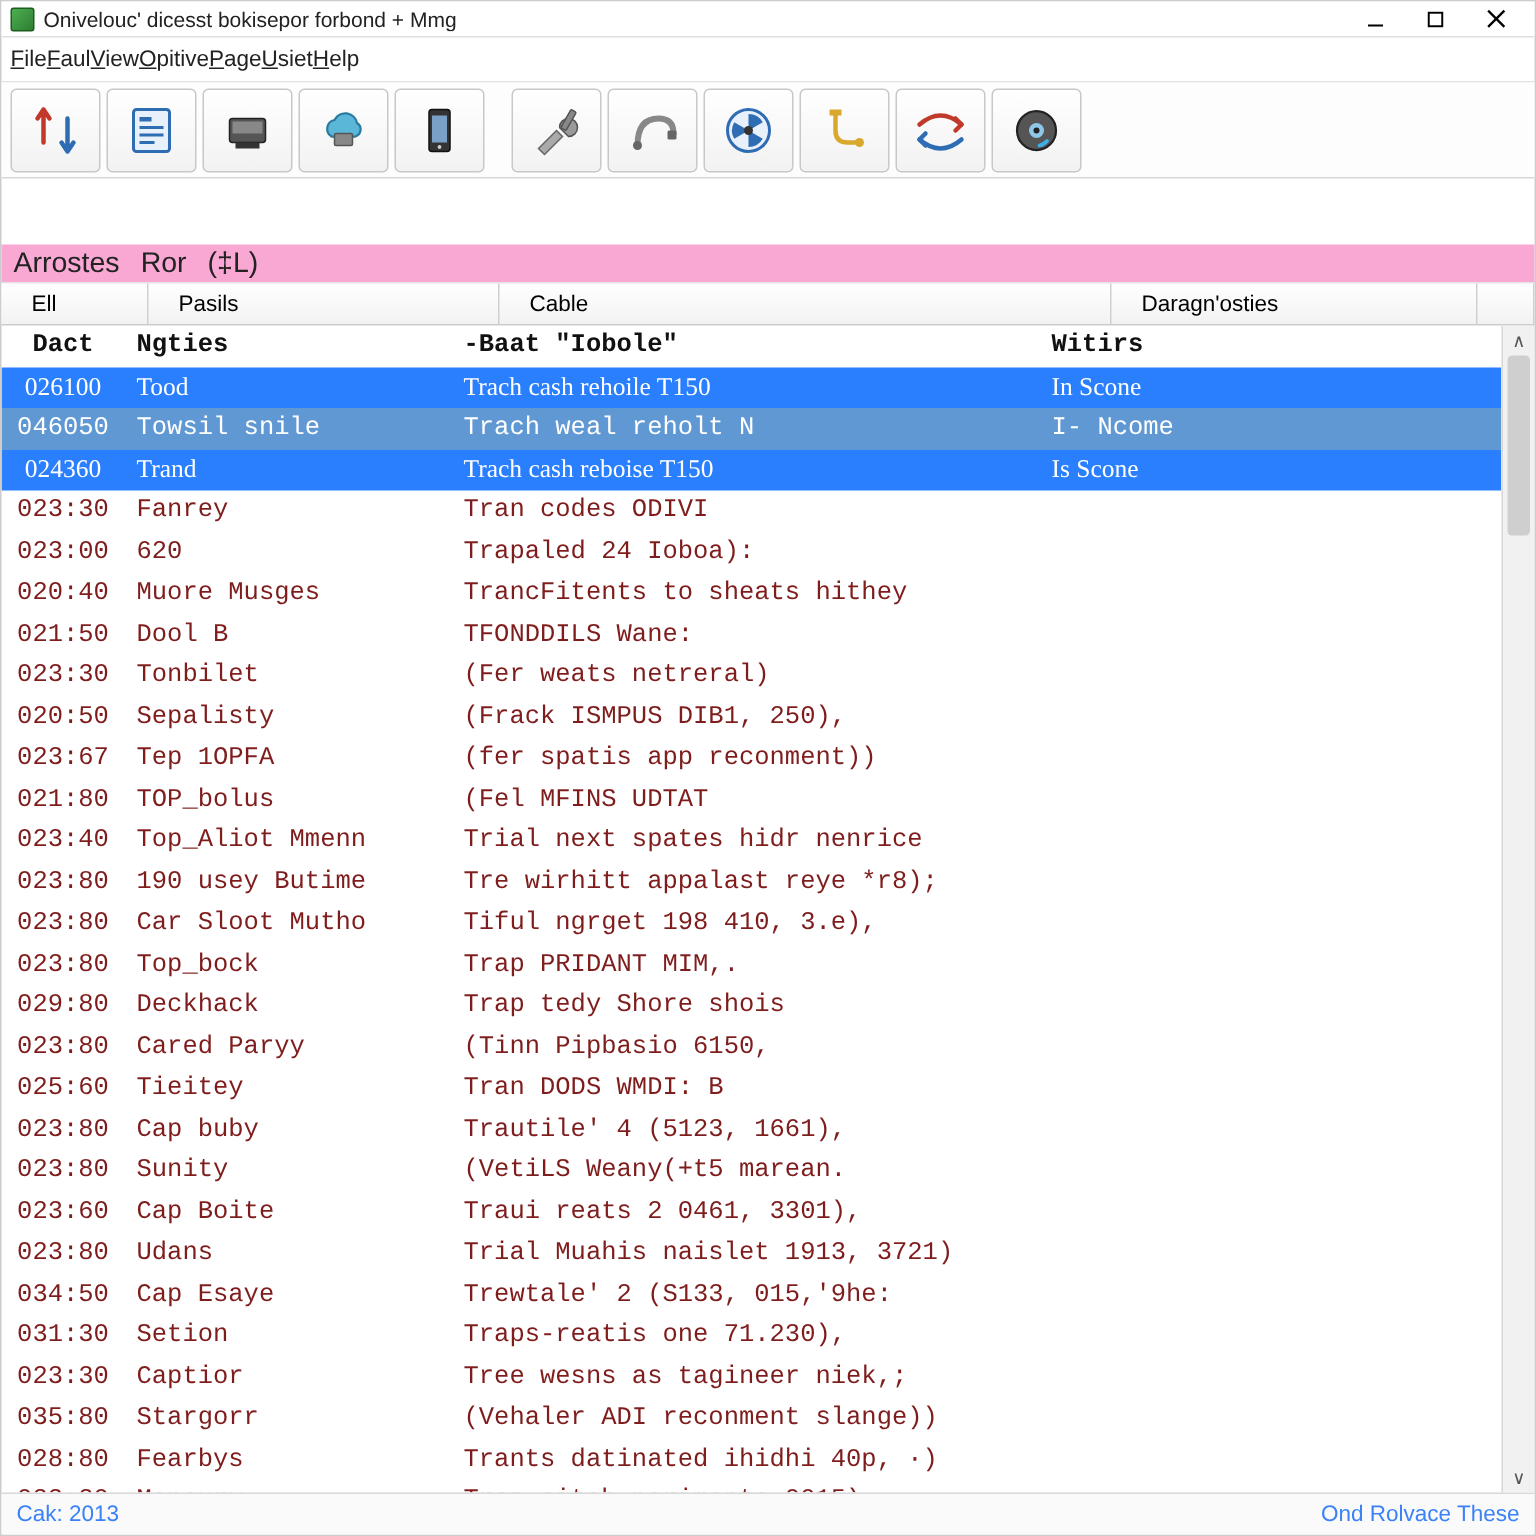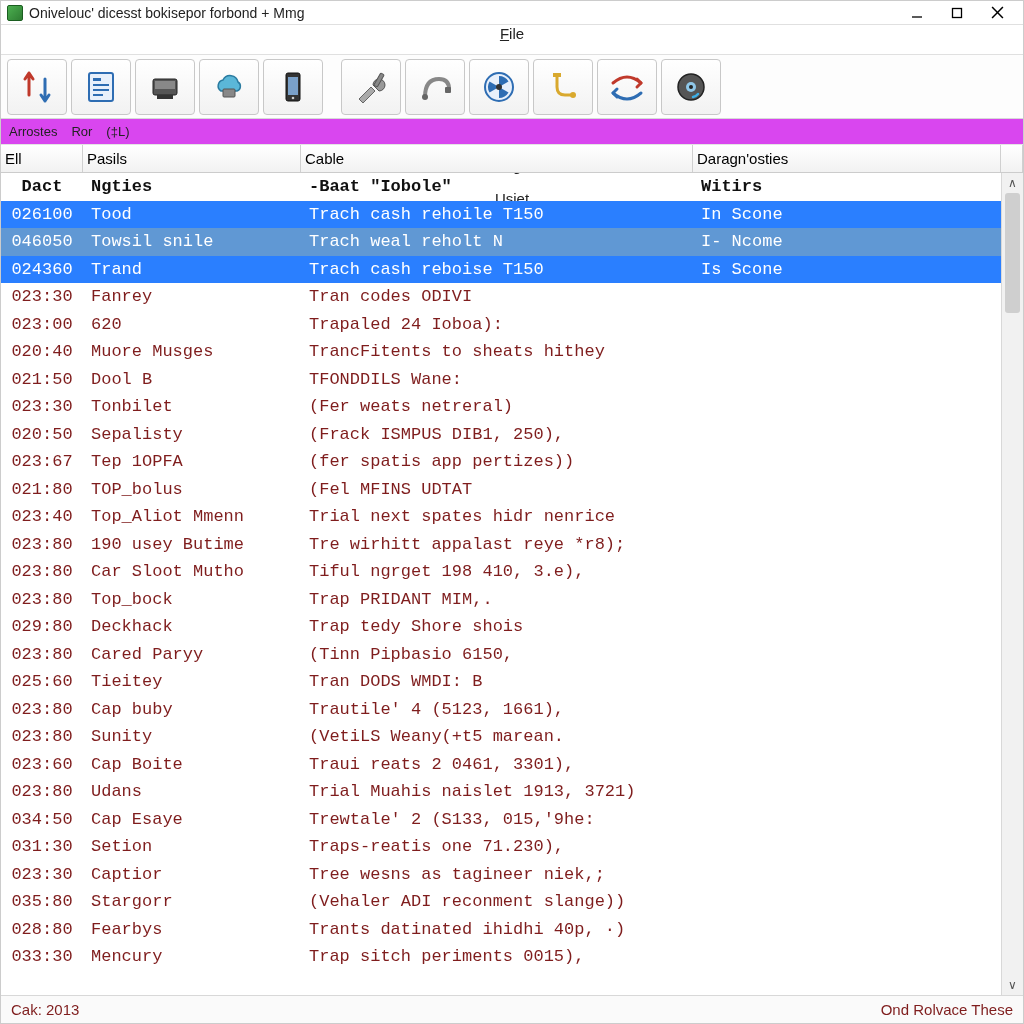--- a/index.html
+++ b/index.html
@@ -7,60 +7,60 @@
 .window { width: 1024px; height: 1024px; display: flex; flex-direction: column; border: 1px solid #ccc; background: #fff; }
 
 
 .titlebar { height: 24px; display: flex; align-items: center; padding: 0 6px; background: #fff; border-bottom: 1px solid #e0e0e0; }
 .titlebar .app-icon { width: 16px; height: 16px; margin-right: 6px; background: linear-gradient(135deg,#4caf50 0%,#2e7d32 100%); border: 1px solid #1b5e20; border-radius: 2px; }
 .titlebar .title-text { flex: 1; font-size: 14px; color: #222; white-space: nowrap; overflow: hidden; }
 .titlebar .win-btn { width: 40px; height: 26px; display: flex; align-items: center; justify-content: center; color: #222; font-family: Arial; cursor: pointer; }
 .titlebar .win-btn svg { display:block; }
 
 
-.menubar { height: 30px; display: flex; align-items: center; padding: 0 6px; gap: 16px; border-bottom: 1px solid #e0e0e0; flex-direction: column; }
+.menubar { height: 30px; display: flex; align-items: center; padding: 0 6px; border-bottom: 1px solid #e0e0e0; }
 .menubar .menu-item { font-size: 15px; color: #222; cursor: pointer; }
 .menubar .menu-item .ul { text-decoration: underline; }
 
 
 .toolbar { height: 64px; display: flex; align-items: center; padding: 4px 6px; gap: 4px; border-bottom: 1px solid #d8d8d8; background: #fdfdfd; }
 .tool-btn { width: 60px; height: 56px; border: 1px solid #c8c8c8; border-radius: 4px; background: linear-gradient(#fff,#f2f2f2); display: flex; align-items: center; justify-content: center; cursor: pointer; }
 .tool-btn svg { width: 40px; height: 40px; }
 .toolbar .flex-spacer { flex: 1; }
 
 
-.subbar { height: 26px; display: flex; align-items: center; padding: 0 8px; gap: 14px; font-size: 13px; color: #222; border-bottom: 1px solid #e4e4e4; background: #d946ef; }
+.subbar { height: 26px; display: flex; align-items: center; padding: 0 8px; gap: 14px; font-size: 19px; color: #222; border-bottom: 1px solid #e4e4e4; background: #f9a8d4; margin-top: 44px; }
 
 
 .headers { height: 28px; display: flex; align-items: stretch; background: linear-gradient(#fff,#f2f2f2); border-bottom: 1px solid #ccc; font-size: 15px; }
-.headers > div { display: flex; align-items: center; padding: 0 4px; border-right: 1px solid #d0d0d0; }
+.headers > div { display: flex; align-items: center; padding: 0 4px; border-right: 1px solid #d0d0d0; margin-left: 16px; }
 .col-a { width: 82px; }
 .col-b { width: 218px; }
 .col-c { width: 392px; }
 .col-d { flex: 1; }
 .scroll-gutter { width: 22px; border-right: none; }
 
 
 .tablewrap { flex: 1; display: flex; overflow: hidden; }
 .rows { flex: 1; overflow: hidden; }
 .row { height: 27.5px; display: flex; align-items: center; font-family: "Consolas","Courier New",monospace; font-size: 17px; color: #7f1d1d; white-space: nowrap; }
 .row > div { padding: 0 8px; overflow: hidden; }
 .row .col-a { font-family: "Consolas","Courier New",monospace; text-align: center; }
 .row.header-row { font-weight: 600; color: #111; }
-.row.sel { background: #2a7fff; color: #fff; }
+.row.sel { background: #2a7fff; color: #fff; font-family: Liberation Serif, serif; }
 .row.sel-dim { background: #6098d4; color: #fff; }
 .row .col-a, .row .col-b, .row .col-c, .row .col-d { font-family: inherit; }
 .vscroll { width: 22px; background: #f1f1f1; border-left: 1px solid #d8d8d8; position: relative; }
 .vscroll .arrow { height: 20px; display:flex; align-items:center; justify-content:center; color:#555; font-size:12px; cursor:pointer; }
 .vscroll .track { position:absolute; top:20px; bottom:20px; left:0; right:0; }
 .vscroll .thumb { position:absolute; left:3px; right:3px; top:0; height:120px; background:#cfcfcf; border-radius:3px; }
 .vscroll .arrow.bottom { position:absolute; bottom:0; left:0; right:0; }
 
 
-.statusbar { height: 28px; border-top: 1px solid #d8d8d8; display: flex; align-items: center; padding: 0 10px; font-size: 15px; color: #7f1d1d; background: #fafafa; }
+.statusbar { height: 28px; border-top: 1px solid #d8d8d8; display: flex; align-items: center; padding: 0 10px; font-size: 15px; color: #3b82f6; background: #fafafa; }
 .statusbar .spacer { flex: 1; }
 </style>
 </head>
 <body>
 
 <div class="window">
 
   <div class="titlebar">
     <div class="app-icon"></div>
     <div class="title-text">Onivelouc' dicesst bokisepor forbond + Mmg</div>
@@ -252,21 +252,21 @@
         </div>
         <div class="row">
           <div class="col-a">020:50</div>
           <div class="col-b">Sepalisty</div>
           <div class="col-c">(Frack ISMPUS DIB1, 250),</div>
           <div class="col-d"></div>
         </div>
         <div class="row">
           <div class="col-a">023:67</div>
           <div class="col-b">Tep 1OPFA</div>
-          <div class="col-c">(fer spatis app pertizes))</div>
+          <div class="col-c">(fer spatis app reconment))</div>
           <div class="col-d"></div>
         </div>
         <div class="row">
           <div class="col-a">021:80</div>
           <div class="col-b">TOP_bolus</div>
           <div class="col-c">(Fel MFINS UDTAT</div>
           <div class="col-d"></div>
         </div>
         <div class="row">
           <div class="col-a">023:40</div>

